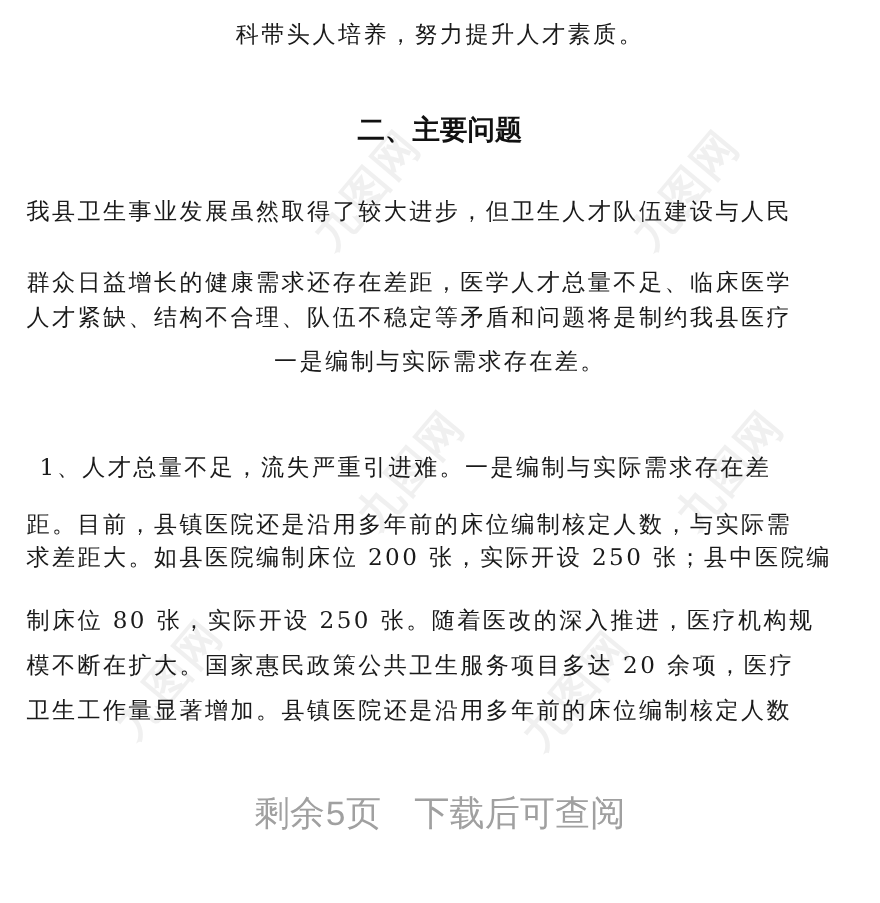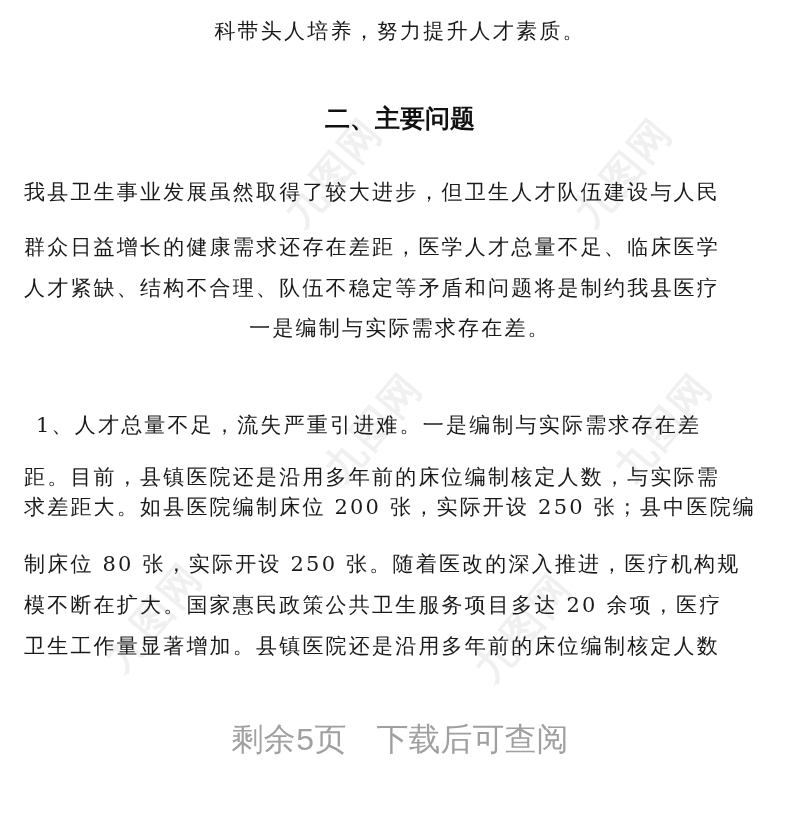--- a/index.html
+++ b/index.html
@@ -33,21 +33,21 @@
   <div class="watermark" style="left:600px; top:400px;">九图网</div>
   <div class="watermark" style="left:90px; top:590px;">九图网</div>
   <div class="watermark" style="left:460px; top:600px;">九图网</div>
 
   <div class="line center" style="top:16px;">科带头人培养，努力提升人才素质。</div>
 
   <div class="heading" style="top:102px;">二、主要问题</div>
 
   <div>
     <div class="line just" style="top:177px;">我县卫生事业发展虽然取得了较大进步，但卫生人才队伍建设与人民</div>
-    <div class="line just" style="top:232px;">群众日益增长的健康需求还存在差距，医学人才总量不足、临床医学</div>
+    <div class="line just" style="top:242px;">群众日益增长的健康需求还存在差距，医学人才总量不足、临床医学</div>
     <div class="line just" style="top:273px;">人才紧缺、结构不合理、队伍不稳定等矛盾和问题将是制约我县医疗</div>
     <div class="line center" style="top:313px;">一是编制与实际需求存在差。</div>
   </div>
 
   <div>
     <div class="line just" style="top:410px; padding-left:36px;">1、人才总量不足，流失严重引进难。一是编制与实际需求存在差</div>
     <div class="line just" style="top:462px;">距。目前，县镇医院还是沿用多年前的床位编制核定人数，与实际需</div>
     <div class="line just" style="top:492px;">求差距大。如县医院编制床位 200 张，实际开设 250 张；县中医院编</div>
     <div class="line just" style="top:549px;">制床位 80 张，实际开设 250 张。随着医改的深入推进，医疗机构规</div>
     <div class="line just" style="top:590px;">模不断在扩大。国家惠民政策公共卫生服务项目多达 20 余项，医疗</div>

